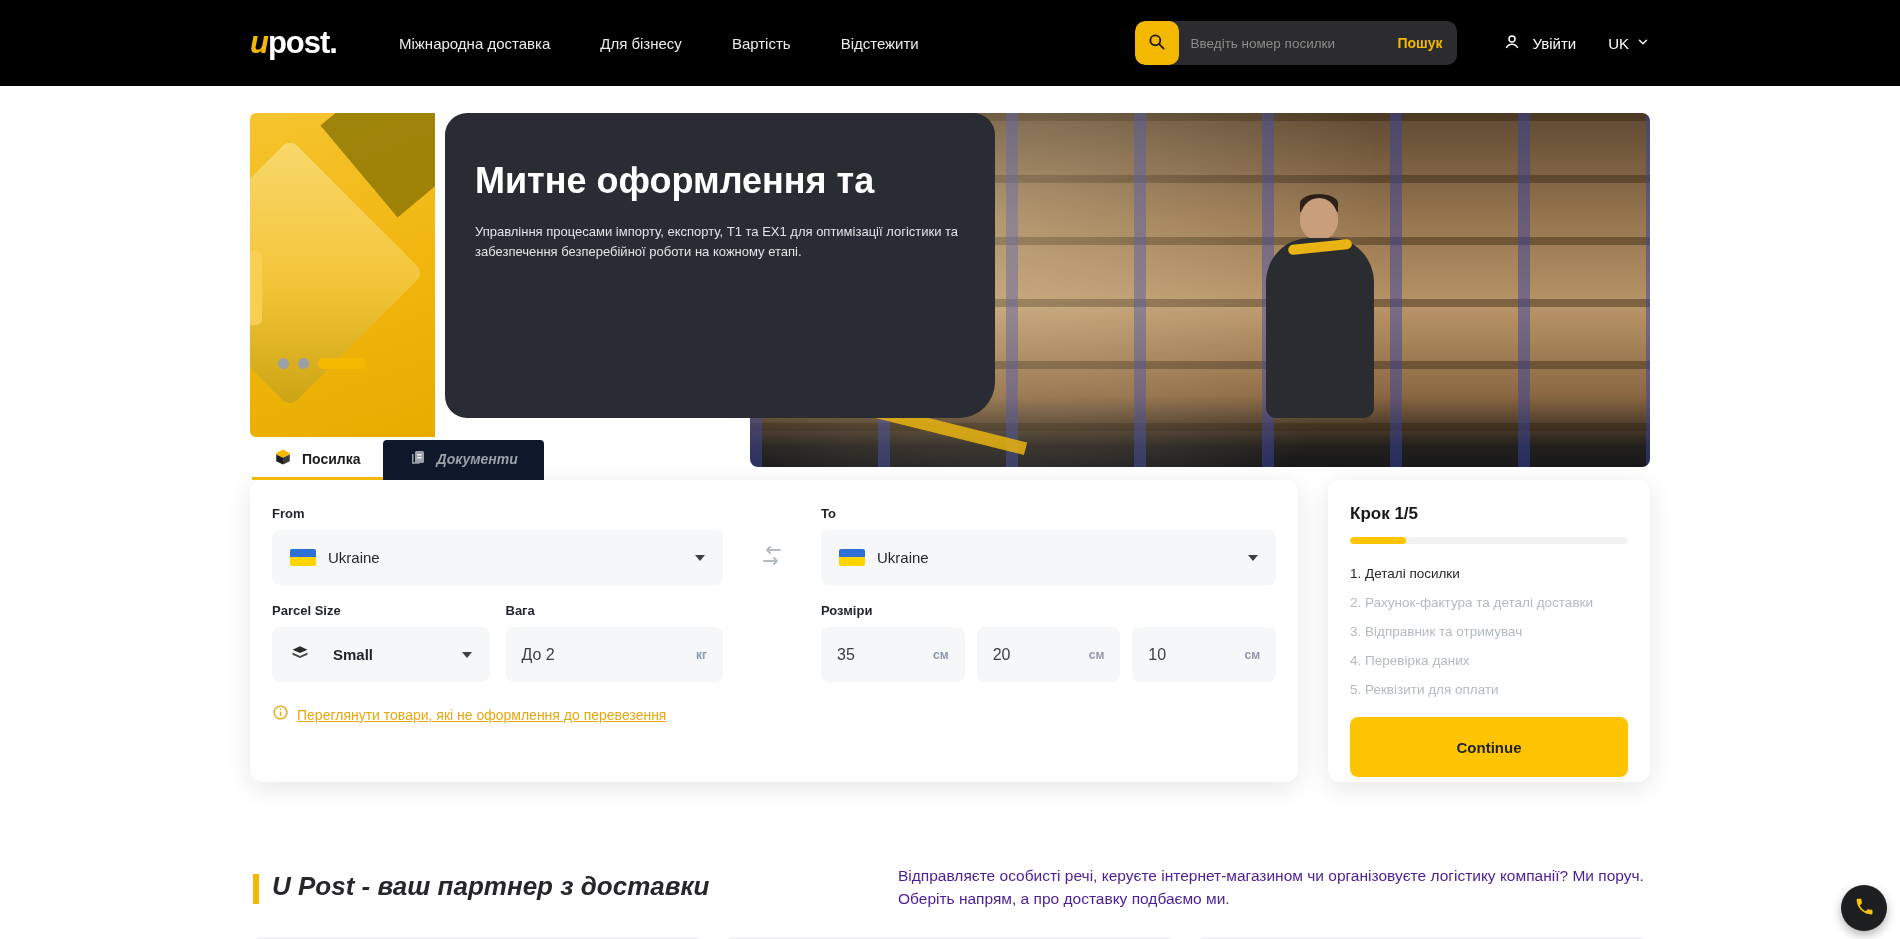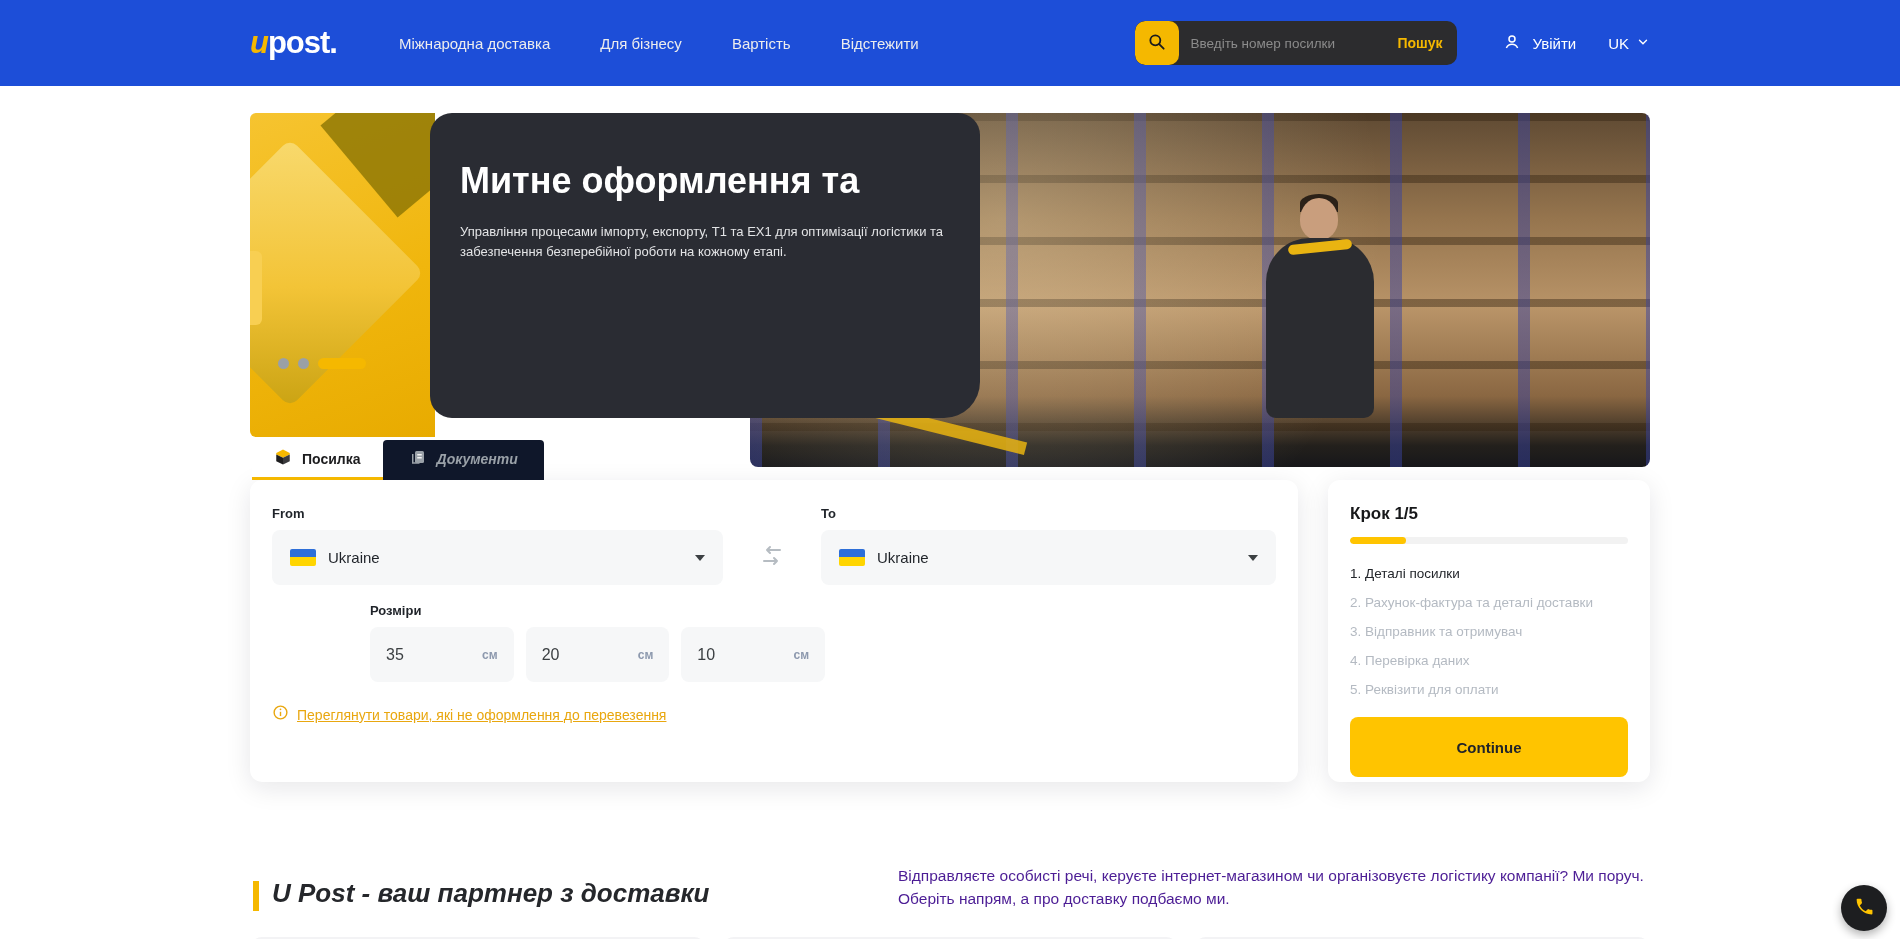--- a/index.html
+++ b/index.html
@@ -1,20 +1,20 @@
 <!DOCTYPE html>
 <html><head>
 <meta charset="utf-8">
 <style>
   * { margin:0; padding:0; box-sizing:border-box; }
   html,body { width:1900px; height:939px; overflow:hidden; background:#ffffff;
               font-family:"Liberation Sans","DejaVu Sans",sans-serif; }
 
   
-  .header { height:86px; background:#1d4ed8; display:flex; align-items:center;
+  .header { height:86px; background:#000000; display:flex; align-items:center;
             padding:8px 250px; }
   .logo { font-size:31px; font-weight:700; letter-spacing:-1px; cursor:pointer; }
   .logo .u { color:#f5b800; font-style:italic; }
   .logo .rest { color:#ffffff; }
   .nav { display:flex; gap:50px; margin-left:62px; }
   .nav-item { color:#ededed; font-size:15px; cursor:pointer; white-space:nowrap; }
   .search { margin-left:auto; display:flex; align-items:center; background:#2c2c2e;
             border-radius:10px; height:44px; width:322px; overflow:hidden; }
   .search-btn { width:44px; height:44px; background:#f5b800; border:none; border-radius:10px;
                 display:flex; align-items:center; justify-content:center; cursor:pointer; flex:0 0 44px; }
@@ -46,21 +46,21 @@
   .worker { position:absolute; left:56%; top:24%; width:130px; height:250px; }
   .worker .head { position:absolute; left:46px; top:0; width:38px; height:42px;
     border-radius:50% 50% 46% 46%; background:#c99e7d; }
   .worker .hair { position:absolute; left:46px; top:-4px; width:38px; height:18px;
     border-radius:50% 50% 0 0; background:#2b2118; }
   .worker .body { position:absolute; left:12px; top:40px; width:108px; height:180px;
     border-radius:44px 44px 10px 10px; background:#2b2c30; }
   .worker .collar { position:absolute; left:34px; top:44px; width:64px; height:10px;
     border-radius:6px; background:#e9b411; transform:rotate(-6deg); }
 
-  .hero-dark { position:absolute; left:180px; top:0; width:550px; height:305px; z-index:2;
+  .hero-dark { position:absolute; left:195px; top:0; width:550px; height:305px; z-index:2;
     background:#2a2c33; border-radius:22px 22px 36px 22px; padding:46px 0 0 30px; }
   .hero-title { color:#ffffff; font-size:36px; font-weight:700; line-height:1.2; }
   .hero-title-accent { color:#ffc400; font-size:36px; font-weight:700; font-style:italic; line-height:1.3; }
   .hero-sub { margin-top:20px; width:505px; color:#e3e4e6; font-size:13px; line-height:1.5; }
 
   .hero-yellow { position:absolute; left:0; top:0; width:185px; height:324px; z-index:1;
     background:linear-gradient(160deg,#f6c430 0%,#f0b60d 55%,#e8ab00 100%);
     border-radius:6px 0 0 6px; overflow:hidden; }
   .pkg1 { position:absolute; left:-55px; top:65px; width:190px; height:190px;
     background:linear-gradient(135deg,#f8d96d 0%,#f3c437 55%,#caa313 100%);
@@ -116,21 +116,21 @@
   .progress { margin-top:13px; height:7px; background:#f2f2f2; border-radius:4px; overflow:hidden; }
   .progress-fill { height:100%; background:#ffc400; border-radius:4px; width:0; }
   .steps { list-style:none; margin-top:22px; }
   .steps li { font-size:13.5px; color:#b4bac2; margin-bottom:14px; }
   .steps li.active { color:#23262b; font-weight:500; }
   .continue-btn { width:100%; height:60px; background:#ffc400; border:none; border-radius:8px;
                   font-size:15px; font-weight:600; color:#212429; cursor:pointer;
                   font-family:inherit; margin-top:6px; }
 
   
-  .section { display:flex; margin-top:82px; align-items:flex-end; }
+  .section { display:flex; margin-top:82px; align-items:center; }
   .heading-wrap { display:flex; gap:13px; margin-left:3px; }
   .accent-bar { width:6px; height:30px; background:#f5b800; margin-top:3px; }
   .section h2 { font-size:26px; font-style:italic; font-weight:700; color:#25272b; }
   .section p { margin-left:auto; width:752px; font-size:15.5px; line-height:1.5; color:#4c1d95; }
 
   .cards-row { display:flex; gap:16px; margin-top:26px; }
   .card-stub { flex:1; height:14px; background:#f3f3f5; border-radius:12px 12px 0 0; }
 
   
   .fab { position:fixed; right:13px; bottom:8px; width:46px; height:46px; border-radius:50%;
@@ -254,20 +254,42 @@
           <div class="field-label">To</div>
           <div class="select-box">
             <span class="flag-ua"></span>
             <span class="val">Ukraine</span>
             <span class="caret"></span>
           </div>
         </div>
       </div>
 
       <div class="row2">
+        <div class="group-left">
+          <div>
+            <div class="field-label">Parcel Size</div>
+            <div class="select-box">
+              <span class="small-icon">
+                <svg width="20" height="20" viewBox="0 0 24 24" fill="#2b2b2b">
+                    <path d="M12 4l9 4-9 4-9-4z"></path>
+                    <path d="M3 11.5l9 4 9-4v2.5l-9 4-9-4z" opacity=".85"></path>
+                  </svg>
+              </span>
+              <span class="val" style="font-weight:700">Small</span>
+              <span class="caret"></span>
+            </div>
+          </div>
+          <div>
+            <div class="field-label">Вага</div>
+            <div class="input-box">
+              <span class="val">До 2</span>
+              <span class="unit">кг</span>
+            </div>
+          </div>
+        </div>
         <div class="spacer"></div>
         <div class="group-dims">
           <div class="field-label">Розміри</div>
           <div class="dims-inputs">
             <div class="input-box">
               <span class="val">35</span>
               <span class="unit">см</span>
             </div>
             <div class="input-box">
               <span class="val">20</span>

